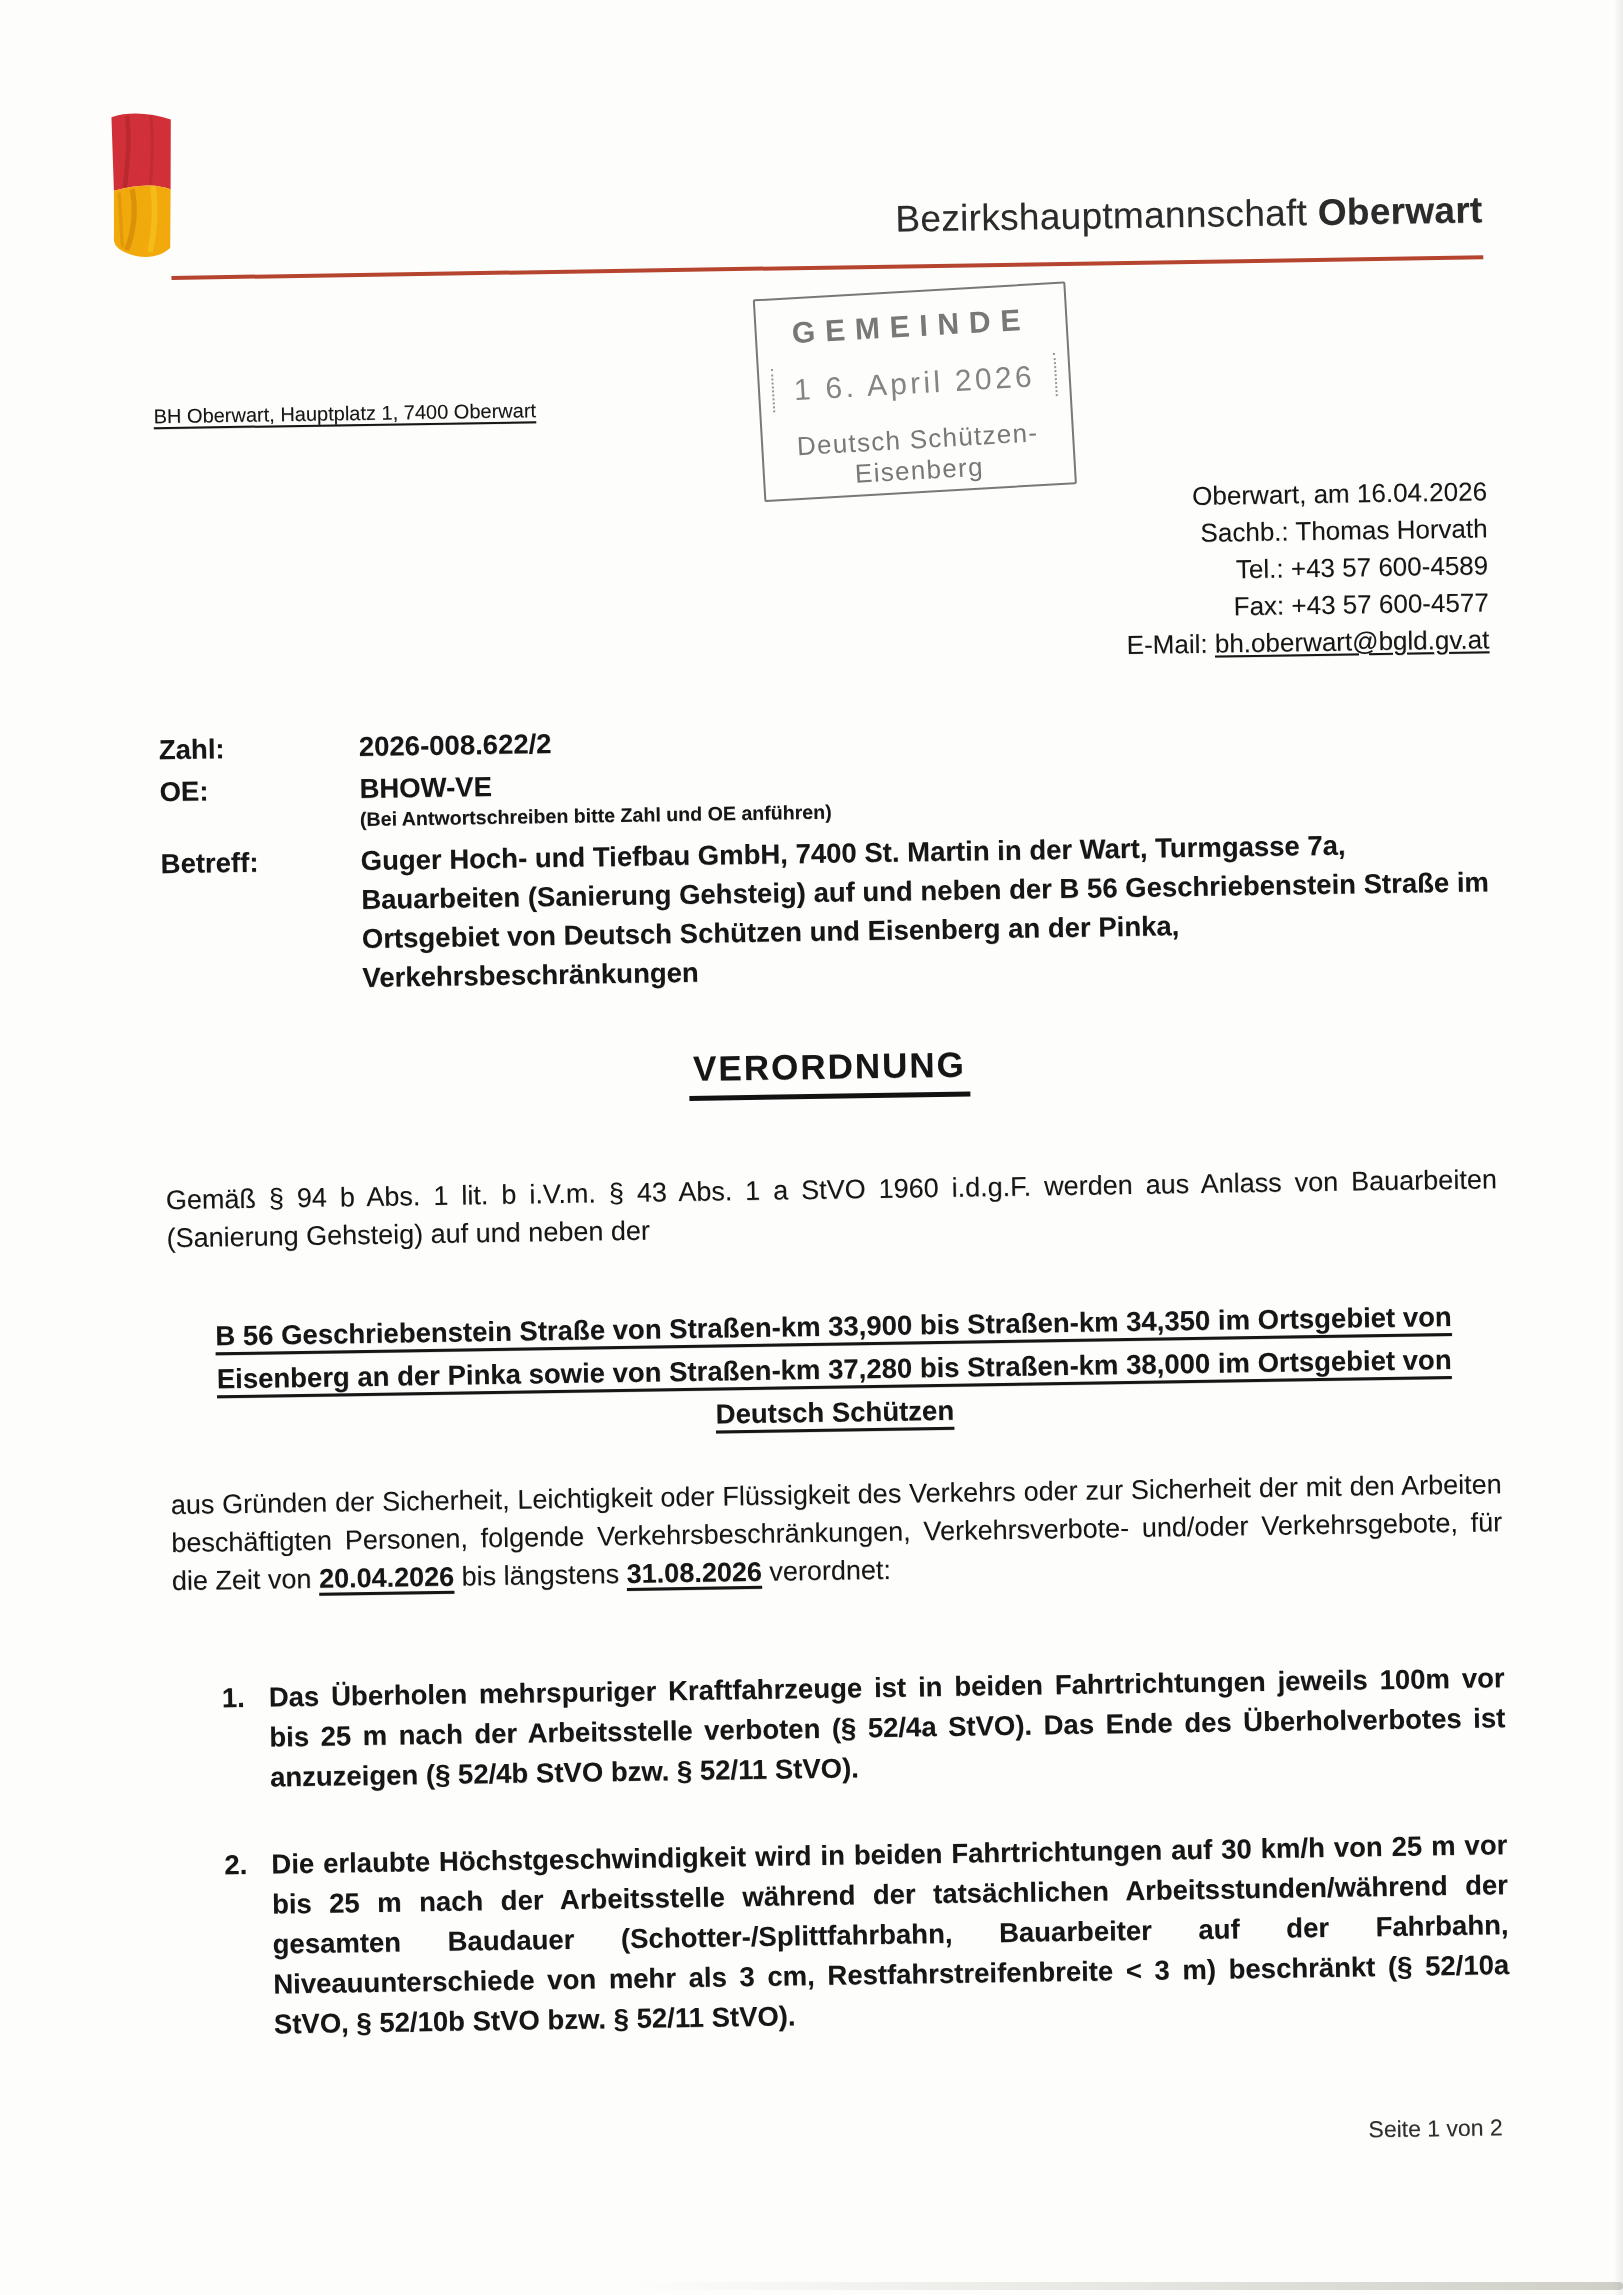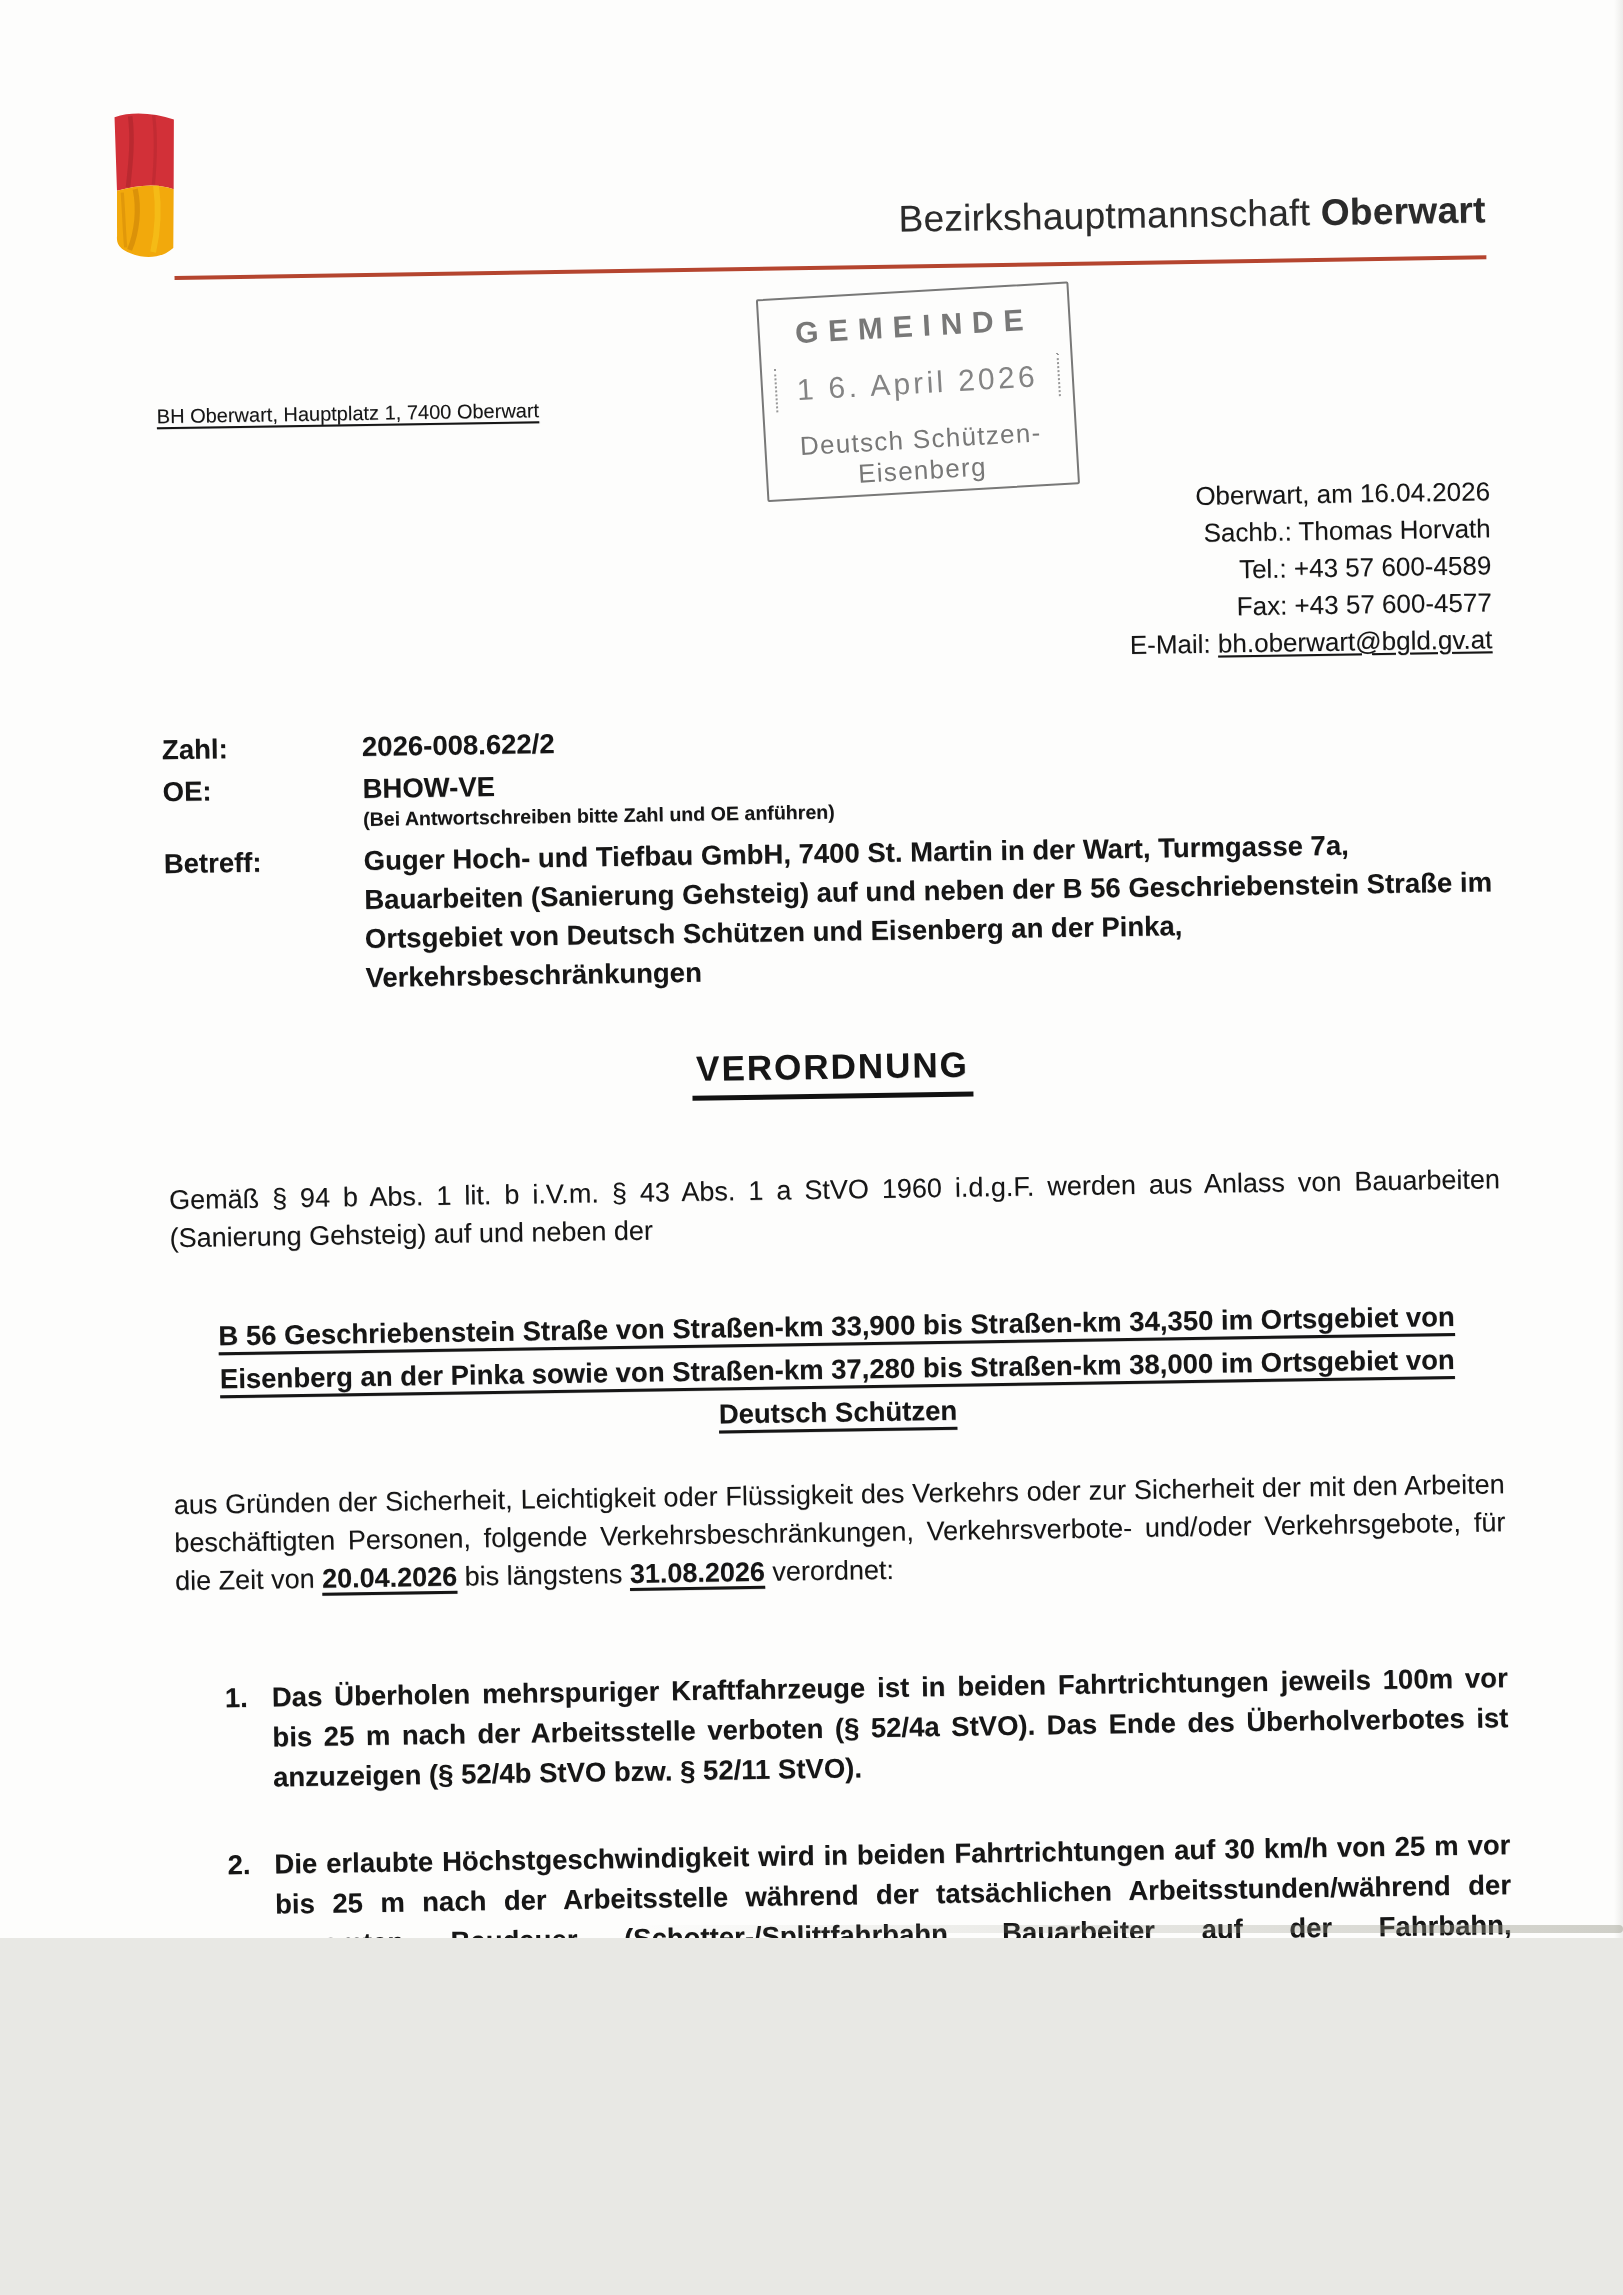--- a/index.html
+++ b/index.html
@@ -9,21 +9,21 @@
     --flag-yellow:#f2a90c;
     --flag-yellow-light:#f7c81e;
     --flag-yellow-dark:#c97f08;
     --stamp-ink:#6e6e6e;
     --text-ink:#161616;
   }
   *{box-sizing:border-box;margin:0;padding:0;}
   html,body{background:#e8e8e4;}
   .page{
     position:relative;
-    width:1623px;height:1938px;
+    width:1623px;height:2295px;
     background:#fdfdfc;
     overflow:hidden;
     font-family:"Liberation Sans", sans-serif;
     color:var(--text-ink);
   }
   .content{
     position:absolute;inset:0;
     transform:rotate(-0.9deg);
     transform-origin:50% 55%;
     text-shadow:0.3px 0.4px 0.5px rgba(25,25,25,0.28);

